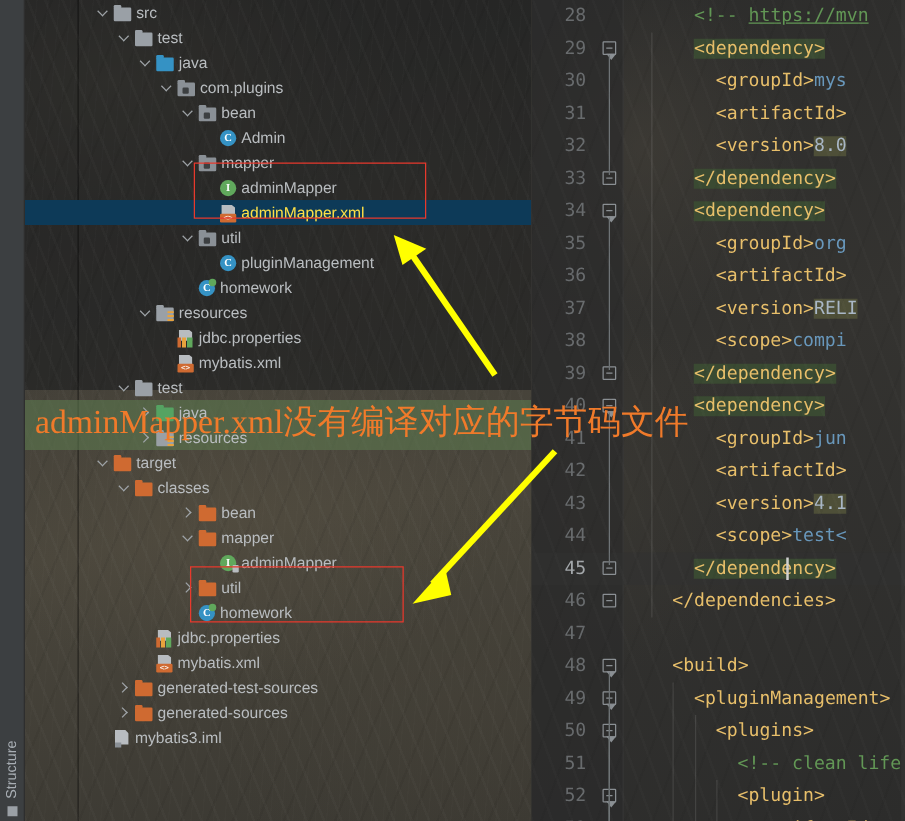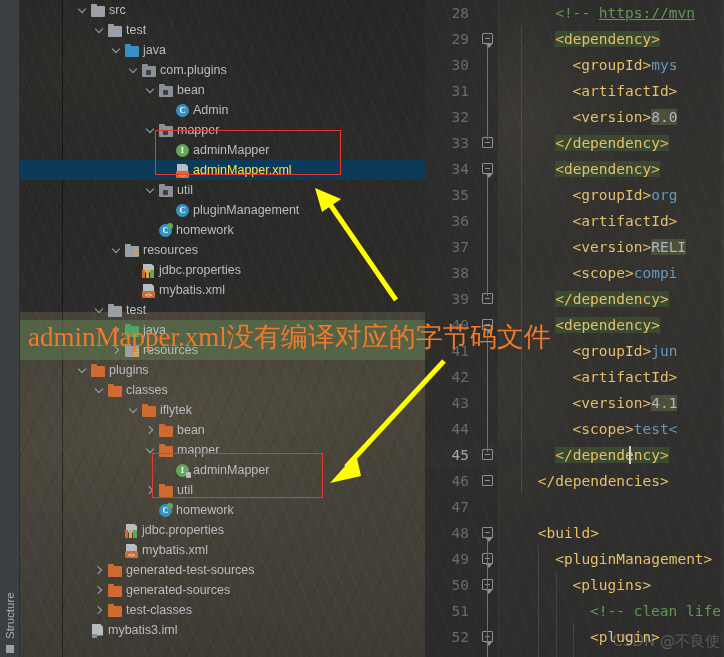--- a/index.html
+++ b/index.html
@@ -463,31 +463,26 @@
           <span class="lbl">java</span>
         </div>
         <div class="row greenrow" style="padding-left: 91px;">
           <span class="chev right"></span>
           <span class="ic ic-res"></span>
           <span class="lbl">resources</span>
         </div>
         <div class="row" style="padding-left: 57px;">
           <span class="chev down"></span>
           <span class="ic ic-folder-orange"></span>
-          <span class="lbl">plugins</span>
+          <span class="lbl">target</span>
         </div>
         <div class="row" style="padding-left: 74px;">
           <span class="chev down"></span>
           <span class="ic ic-folder-orange"></span>
           <span class="lbl">classes</span>
-        </div>
-        <div class="row" style="padding-left: 108px;">
-          <span class="chev down"></span>
-          <span class="ic ic-folder-orange"></span>
-          <span class="lbl">iflytek</span>
         </div>
         <div class="row" style="padding-left: 125px;">
           <span class="chev right"></span>
           <span class="ic ic-folder-orange"></span>
           <span class="lbl">bean</span>
         </div>
         <div class="row" style="padding-left: 125px;">
           <span class="chev down"></span>
           <span class="ic ic-folder-orange"></span>
           <span class="lbl">mapper</span>
@@ -519,25 +514,20 @@
         </div>
         <div class="row" style="padding-left: 74px;">
           <span class="chev right"></span>
           <span class="ic ic-folder-orange"></span>
           <span class="lbl">generated-test-sources</span>
         </div>
         <div class="row" style="padding-left: 74px;">
           <span class="chev right"></span>
           <span class="ic ic-folder-orange"></span>
           <span class="lbl">generated-sources</span>
-        </div>
-        <div class="row" style="padding-left: 74px;">
-          <span class="chev right"></span>
-          <span class="ic ic-folder-orange"></span>
-          <span class="lbl">test-classes</span>
         </div>
         <div class="row" style="padding-left: 57px;">
           <span class="chev none"></span>
           <span class="ic ic-iml"></span>
           <span class="lbl">mybatis3.iml</span>
         </div>
       </div>
   </div>
 
   <div class="toolstrip">
@@ -555,15 +545,14 @@
     <path d="M15 8 L41 19 L22 32 Z" fill="#ffff00"></path>
   </svg>
 
   <svg class="arrow" style="left:320px; top:355px;" width="150" height="135" viewBox="0 0 150 135">
     <path d="M124 6 L26 112" stroke="#ffff00" stroke-width="5" fill="none"></path>
     <path d="M10 128 L36 99 L41 121 Z" fill="#ffff00"></path>
   </svg>
 
   <div class="cn-note" style="left:28px; top:324px;font-family:Liberation Serif, serif;">adminMapper.xml没有编译对应的字节码文件</div>
 
-  <div class="watermark">CSDN @不良使</div>
 <div class="caret" style="left: 629px; top: 446px; z-index: 4;"></div>
   </div>
 
 </body></html>

